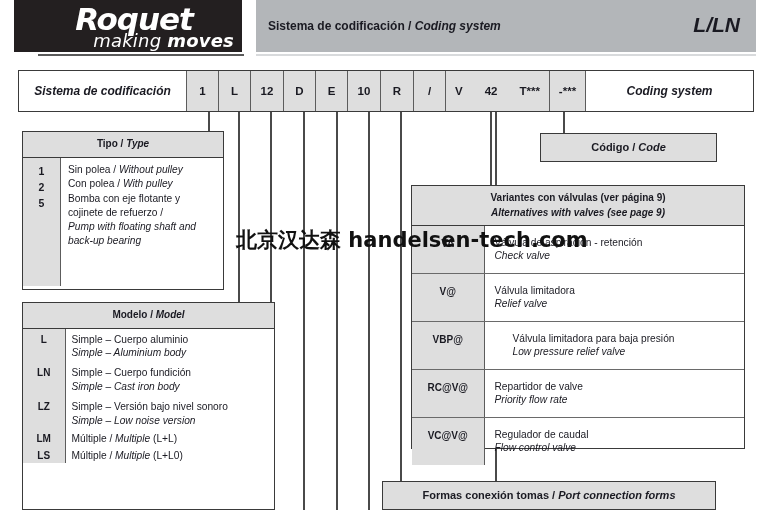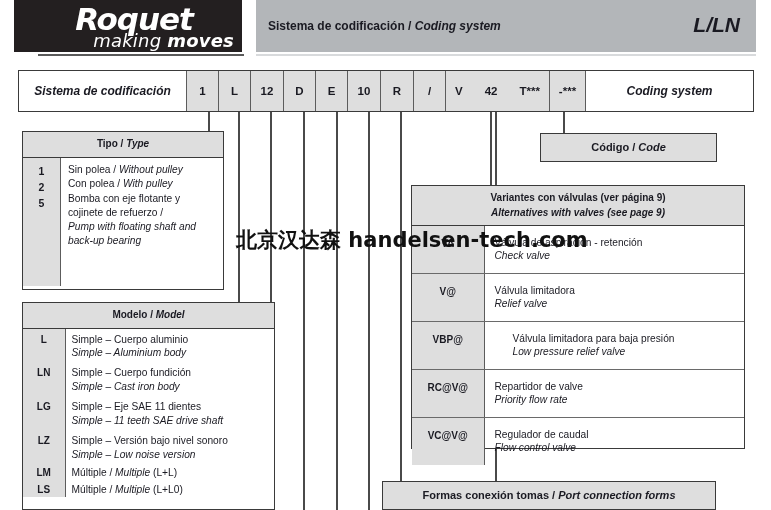--- a/index.html
+++ b/index.html
@@ -222,27 +222,20 @@
           </td>
         </tr>
         <tr>
           <td class="key" style="padding-top: 4px; padding-bottom: 3px;">LN</td>
           <td style="padding-top: 4px; padding-bottom: 3px;">
             <span class="es">Simple – Cuerpo fundición</span>
             <span class="en">Simple – Cast iron body</span>
           </td>
         </tr>
         <tr>
-          <td class="key" style="padding-top: 4px; padding-bottom: 3px;">LG</td>
-          <td style="padding-top: 4px; padding-bottom: 3px;">
-            <span class="es">Simple – Eje SAE 11 dientes</span>
-            <span class="en">Simple – 11 teeth SAE drive shaft</span>
-          </td>
-        </tr>
-        <tr>
           <td class="key" style="padding-top: 4px; padding-bottom: 3px;">LZ</td>
           <td style="padding-top: 4px; padding-bottom: 3px;">
             <span class="es">Simple – Versión bajo nivel sonoro</span>
             <span class="en">Simple – Low noise version</span>
           </td>
         </tr>
         <tr>
           <td class="key" style="padding-top: 2px; padding-bottom: 1px;">LM</td>
           <td style="padding-top: 2px; padding-bottom: 1px;"><span>Múltiple / </span><i>Multiple</i><span> (L+L)</span></td>
         </tr>

